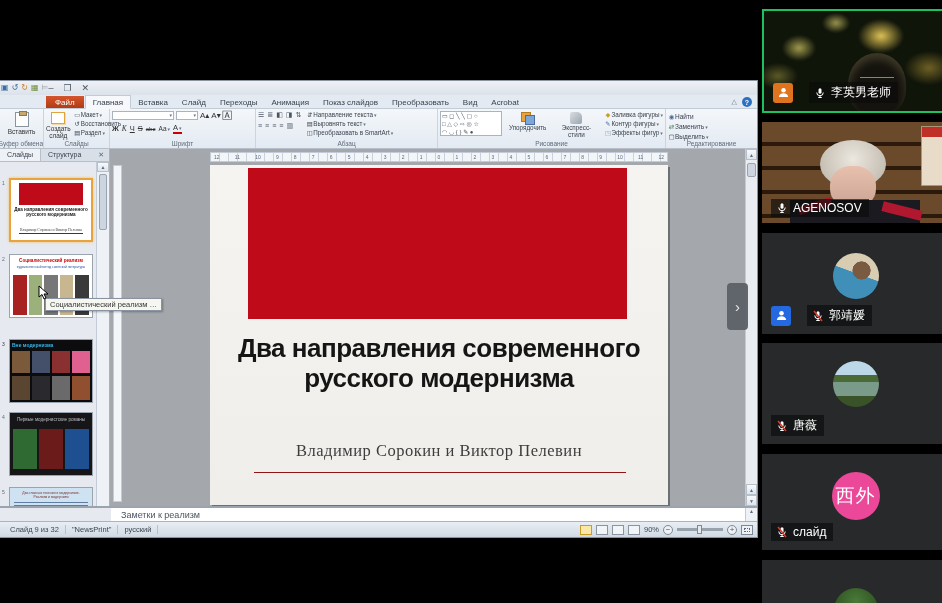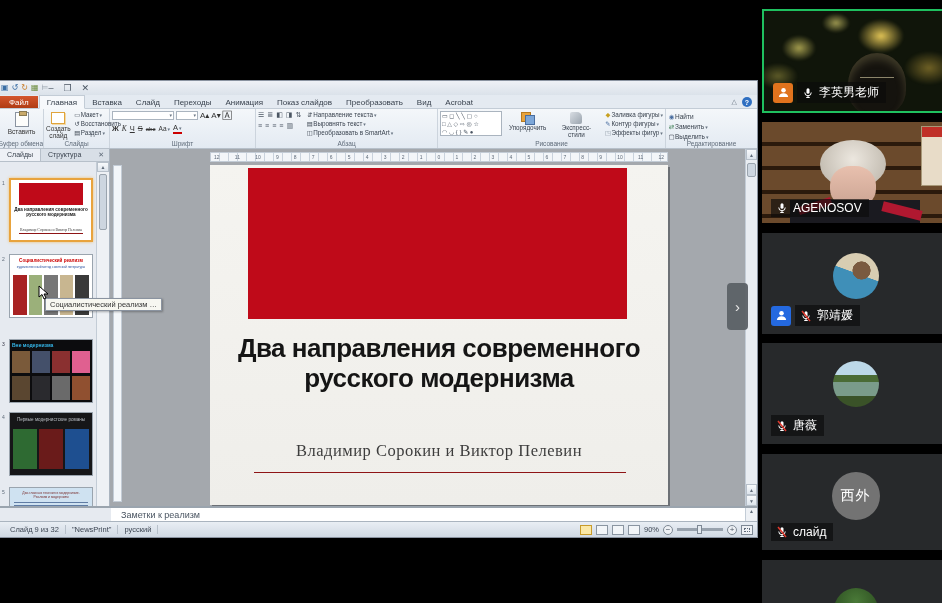--- a/index.html
+++ b/index.html
@@ -15,21 +15,21 @@
               background:linear-gradient(#eef1f6,#dbe2ea); display:flex; align-items:center; padding:0 3px; }
   .qat { display:flex; align-items:center; gap:3px; margin-left:-2px; }
   .qat span { font-size:8px; line-height:10px; }
   .ic-save{color:#3a6ea5;} .ic-undo{color:#3a6ea5;} .ic-redo{color:#c87d2a;} .ic-pic{color:#6a8a3a;}
   .qat .sep{color:#9aa4ae;}
   .win-title { flex:1; text-align:center; font-size:8px; color:#3c4552; white-space:nowrap; overflow:hidden; }
   .win-ctrls { display:flex; gap:10px; padding-right:4px; }
   .win-ctrls span { font-size:9px; color:#4a5562; line-height:10px; }
 
   .tabrow { position:absolute; top:14px; left:0; right:0; height:14px; background:#e4eaf1;
-            border-bottom:1px solid #c3ccd6; display:flex; align-items:flex-end; }
+            border-bottom:1px solid #c3ccd6; display:flex; align-items:flex-end;padding-left:46px; }
   .file-tab { background:linear-gradient(#d4552c,#b03c14); color:#fff; padding:2px 9px 1px;
               font-size:8px; margin-right:1px; }
   .tab { padding:2px 7px 1px; font-size:8px; color:#39424e; }
   .tab.active { background:#f6f8fb; border:1px solid #c3ccd6; border-bottom:1px solid #f6f8fb; margin-bottom:-1px; }
   .tabrow-right { margin-left:auto; display:flex; align-items:center; gap:5px; padding:0 5px 1px 0; }
   .ic-collapse { color:#6a7684; font-size:7px; }
   .ic-help { width:10px; height:10px; border-radius:50%; background:#2f6fc1; color:#fff; font-size:7px;
              display:flex; align-items:center; justify-content:center; font-weight:bold; }
 
   .ribbon { position:absolute; top:28px; left:0; right:0; height:40px;
@@ -186,24 +186,24 @@
   .vid2 .body { position:absolute; left:28px; top:78px; width:130px; height:30px; background:#1a1a20; }
   .vid2 .rmark1,{ }
   .vid2 .rmark1 { position:absolute; left:36px; top:80px; width:34px; height:8px; background:#b01830; transform:rotate(-18deg); }
   .vid2 .rmark2 { position:absolute; left:120px; top:84px; width:40px; height:10px; background:#b01830; transform:rotate(14deg); }
   .avatar { position:absolute; left:50%; transform:translateX(-50%); border-radius:50%; overflow:hidden; }
   .av3 { top:20px; width:46px; height:46px;
          background:radial-gradient(circle at 62% 38%, #7a5a40 0 22%, transparent 23%),
                     linear-gradient(200deg, #d8cdb2 0 45%, #3f8fb8 46% 100%); }
   .av4 { top:18px; width:46px; height:46px;
          background:linear-gradient(#bcd8e8 0 30%, #4a6b35 31% 45%, #7a9b8a 46% 75%, #3a5228 76% 100%); }
-  .av5 { top:18px; width:48px; height:48px; background:#737373; color:#fff; font-size:14px;
+  .av5 { top:18px; width:48px; height:48px; background:#ec4899; color:#fff; font-size:19px;
          display:flex; align-items:center; justify-content:center; letter-spacing:1px; }
   .av6 { top:28px; width:44px; height:44px; background:radial-gradient(circle at 50% 30%, #4a7a38, #1f3a16); }
-  .namebar { position:absolute; left:9px; bottom:8px; display:flex; align-items:center; gap:4px; }
+  .namebar { position:absolute; left:9px; bottom:8px; display:flex; align-items:center; gap:16px; }
   .roleic { width:20px; height:20px; border-radius:3px; display:flex; align-items:center; justify-content:center; }
   .roleic.orange { background:#e0731d; }
   .roleic.blue { background:#2469e0; }
   .namelabel { background:rgba(10,10,10,.65); padding:2px 7px 2px 5px; display:flex; align-items:center; gap:5px; }
   .pname { color:#fff; font-size:12px; white-space:nowrap; }
 </style>
 </head>
 <body>
 
 <div class="screen">

